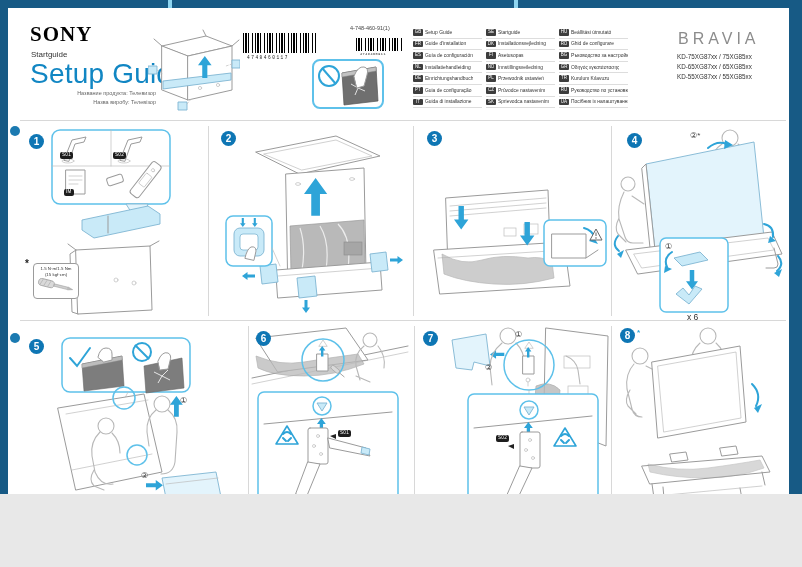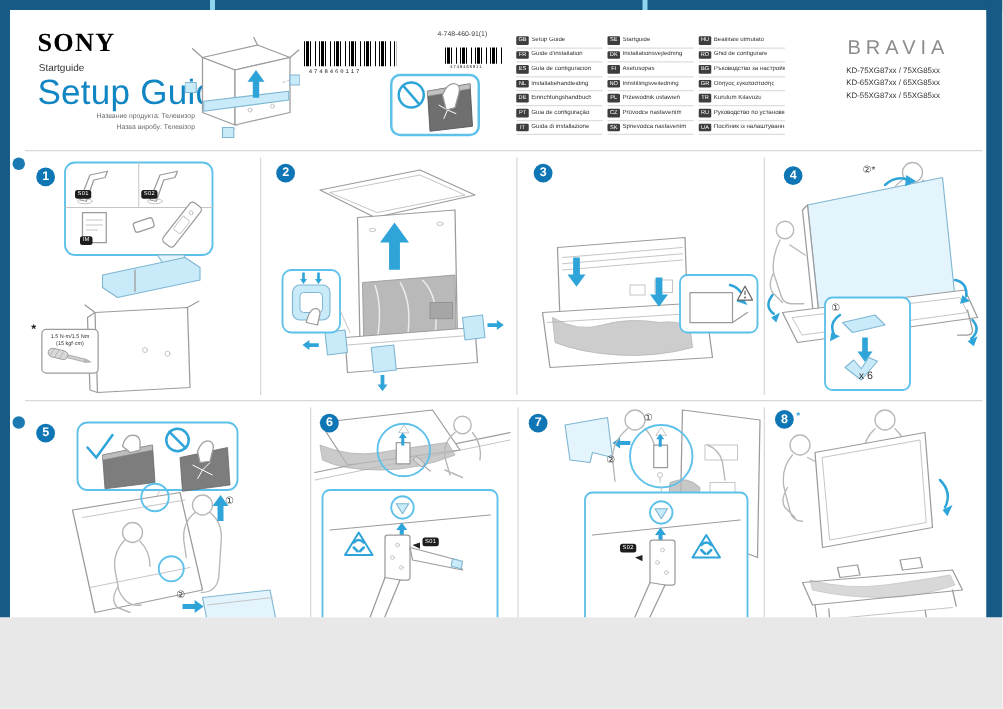--- a/index.html
+++ b/index.html
@@ -360,21 +360,21 @@
       <polygon class="ac" points="162,147 170,143 167,151"></polygon>
     <rect class="cof" x="48" y="112" rx="6" width="68" height="74" fill="#fff"></rect>
     <polygon class="bf" points="62,132 88,126 96,134 70,140"></polygon>
     <path class="acl" stroke-width="1.6" d="M60 126 q-9 6 -5 15"></path>
       <polygon class="ac" points="53,140 60,143 52,147"></polygon>
     <use href="#ar-dn" class="ac" transform="translate(74,144) scale(0.75)"></use>
     <path class="bf" d="M64 168 l13 10 l13 -15 l-7 -3 l-6 9 l-6 -7 z"></path>
   </svg>
   <span class="lbl" style="left:690px;top:131px">②*</span>
   <span class="lbl" style="left:665px;top:242px">①</span>
-  <span class="count" style="left:687px;top:295px">x 6</span>
+  <span class="count" style="left:687px;top:312px">x 6</span>
 
   <svg class="panel" style="left:20px;top:330px" width="228" height="186" viewBox="0 0 228 186">
     <rect class="cof" x="42" y="8" rx="8" width="128" height="54"></rect>
     <path class="acl" stroke-width="2.6" d="M50 28 l7 8 l13 -18"></path>
     <polygon points="62,34 102,26 104,56 64,61" fill="#7d7d7d" stroke="#666" stroke-width=".6"></polygon>
     <polygon points="62,34 102,26 102,30 62,38" fill="#bdbdbd" stroke="#888" stroke-width=".4"></polygon>
     <path class="lnf" stroke="#888" d="M78 27 q2 -9 8 -9 q6 0 6 6 v6 l-8 2 z"></path>
     <circle cx="122" cy="22" r="9" class="acl" stroke-width="2.6"></circle>
     <line x1="115.5" y1="15.5" x2="128.5" y2="28.5" class="acl" stroke-width="2.6"></line>
     <polygon points="124,36 162,28 164,58 126,63" fill="#7d7d7d" stroke="#666" stroke-width=".6"></polygon>

